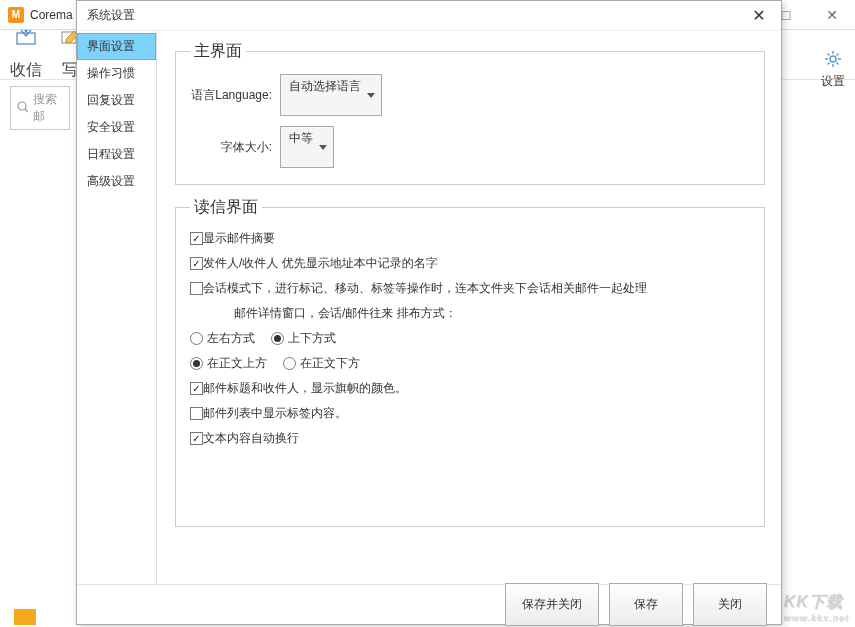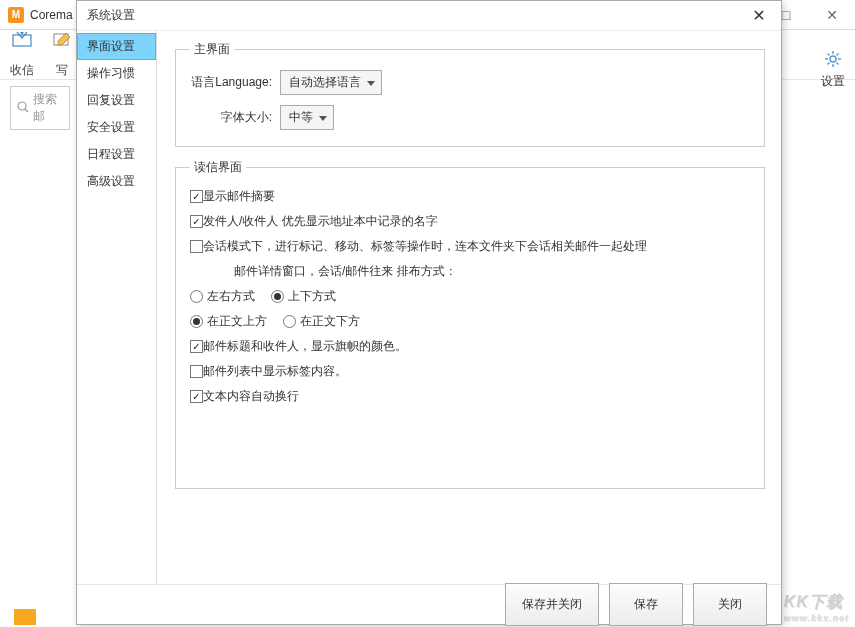--- a/index.html
+++ b/index.html
@@ -5,46 +5,46 @@
 * { box-sizing: border-box; margin: 0; padding: 0; }
 body { font-family: "Microsoft YaHei", Tahoma, sans-serif; font-size: 12px; color: #333; background: #fff; width: 855px; height: 627px; overflow: hidden; position: relative; }
 
 
 .bg-window { position: absolute; top: 0; left: 0; width: 855px; height: 627px; background: #fff; }
 .bg-titlebar { height: 30px; border-bottom: 1px solid #ddd; display: flex; align-items: center; padding: 0 8px; }
 .bg-logo { width: 16px; height: 16px; background: #f7941e; display: inline-flex; align-items: center; justify-content: center; color: #fff; font-size: 10px; font-weight: bold; border-radius: 2px; margin-right: 6px; }
 .bg-win-btns { position: absolute; top: 0; right: 0; display: flex; }
 .bg-win-btn { width: 46px; height: 30px; display: flex; align-items: center; justify-content: center; color: #666; font-size: 14px; }
 .bg-toolbar { height: 50px; display: flex; align-items: center; padding: 0 10px; border-bottom: 1px solid #e5e5e5; gap: 18px; }
-.bg-tool { display: flex; flex-direction: column; align-items: center; gap: 14px; font-size: 12px; color: #444; }
+.bg-tool { display: flex; flex-direction: column; align-items: center; gap: 14px; font-size: 16px; color: #444; }
 .bg-tool-icon { width: 20px; height: 18px; display: flex; align-items: center; justify-content: center; }
 .bg-tool-right { position: absolute; right: 10px; top: 50px; display: flex; flex-direction: column; align-items: center; gap: 2px; }
 .bg-search { margin: 6px 10px; }
 .bg-search-box { border: 1px solid #ccc; padding: 4px 6px; width: 60px; display: flex; align-items: center; gap: 4px; color: #999; }
 .bg-bottom { position: absolute; bottom: 2px; left: 14px; }
 .bg-bottom-icon { width: 22px; height: 16px; background: #f7a81e; }
 .watermark { position: absolute; bottom: 4px; right: 6px; color: #d0d0d0; font-size: 16px; font-weight: bold; letter-spacing: 1px; font-style: italic; text-shadow: 1px 1px 0 #e8e8e8; }
 .watermark small { font-size: 9px; display: block; color: #d8d8d8; text-align: right; }
 
 
 .dialog { position: absolute; top: 0; left: 76px; width: 706px; height: 625px; background: #fff; border: 1px solid #aaa; box-shadow: 2px 2px 8px rgba(0,0,0,0.2); display: flex; flex-direction: column; }
 .dlg-titlebar { height: 30px; display: flex; align-items: center; padding: 0 10px; border-bottom: 1px solid #eee; }
 .dlg-title { font-size: 12px; flex: 1; }
 .dlg-close { width: 24px; height: 24px; display: flex; align-items: center; justify-content: center; font-size: 16px; cursor: default; }
 .dlg-body { flex: 1; display: flex; overflow: hidden; }
 .dlg-sidebar { width: 80px; border-right: 1px solid #ddd; padding-top: 2px; }
 .sb-item { padding: 5px 10px; cursor: default; }
 .sb-item.selected { background: #7dd3fc; border: 1px solid #7aa7d0; padding: 4px 9px; }
 .dlg-content { flex: 1; padding: 10px 16px 10px 18px; overflow-y: auto; }
 fieldset { border: 1px solid #ccc; padding: 12px 14px 16px 14px; margin-bottom: 12px; }
-legend { padding: 0 4px; color: #333; font-size: 12px; }
+legend { padding: 0 4px; color: #333; font-size: 16px; }
 .form-row { display: flex; align-items: center; margin-bottom: 10px; }
 .form-row:last-child { margin-bottom: 0; }
 .form-label { width: 90px; text-align: right; padding-right: 8px; }
-.select { border: 1px solid #aaa; background: #f5f5f5; padding: 3px 20px 3px 8px; position: relative; display: inline-flex; align-items: center; font-size: 12px; }
+.select { border: 1px solid #aaa; background: #f5f5f5; padding: 3px 20px 20px 8px; position: relative; display: inline-flex; align-items: center; font-size: 12px; }
 .select::after { content: ""; position: absolute; right: 6px; top: 50%; margin-top: -2px; border-left: 4px solid transparent; border-right: 4px solid transparent; border-top: 5px solid #555; }
 .chk-row { display: flex; align-items: center; margin-bottom: 8px; gap: 0; }
 .chk { width: 13px; height: 13px; border: 1px solid #777; display: inline-flex; align-items: center; justify-content: center; background: #fff; font-size: 10px; line-height: 1; color: #222; }
 .chk.checked::before { content: "✓"; }
 .radio-row { display: flex; align-items: center; gap: 16px; margin-bottom: 8px; }
 .radio-opt { display: flex; align-items: center; gap: 4px; }
 .radio { width: 13px; height: 13px; border: 1px solid #777; border-radius: 50%; display: inline-flex; align-items: center; justify-content: center; background: #fff; }
 .radio.checked::before { content: ""; width: 7px; height: 7px; background: #333; border-radius: 50%; }
 .plain-text { margin-bottom: 8px; margin-left: 44px; }
 .dlg-footer { height: 40px; border-top: 1px solid #e5e5e5; display: flex; align-items: center; justify-content: flex-end; padding: 0 14px; gap: 10px; }

